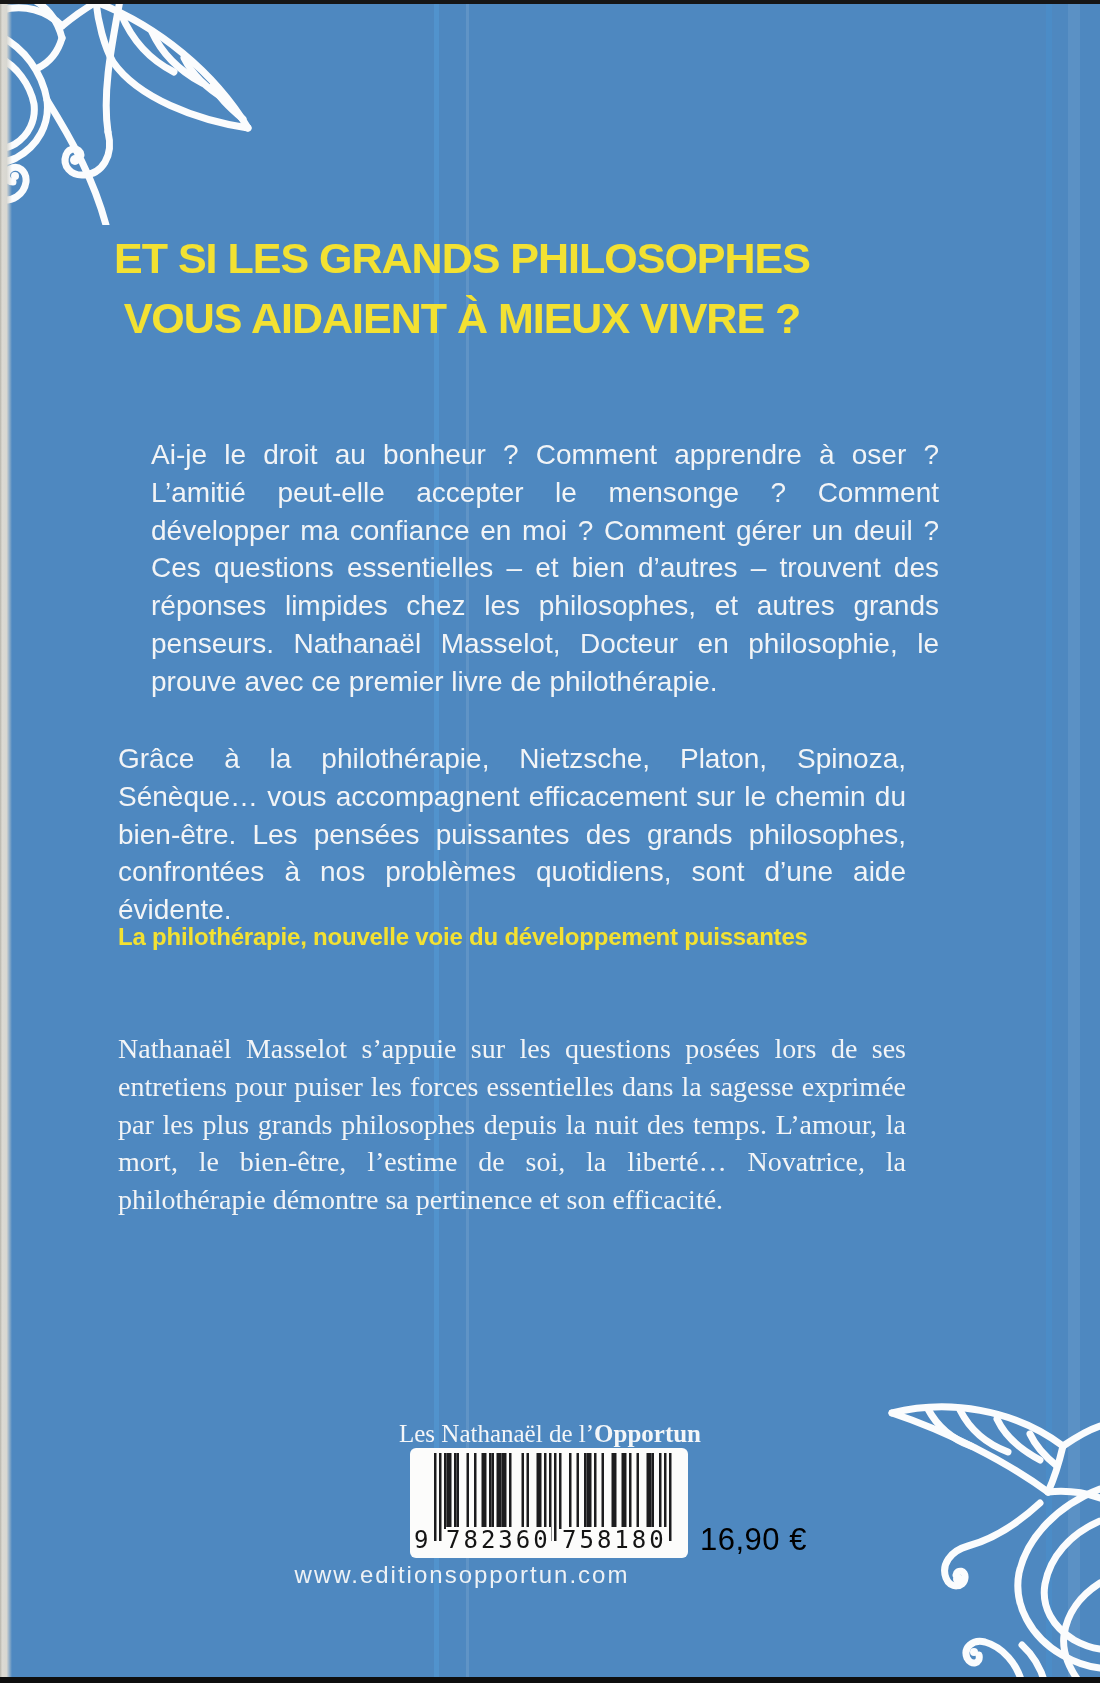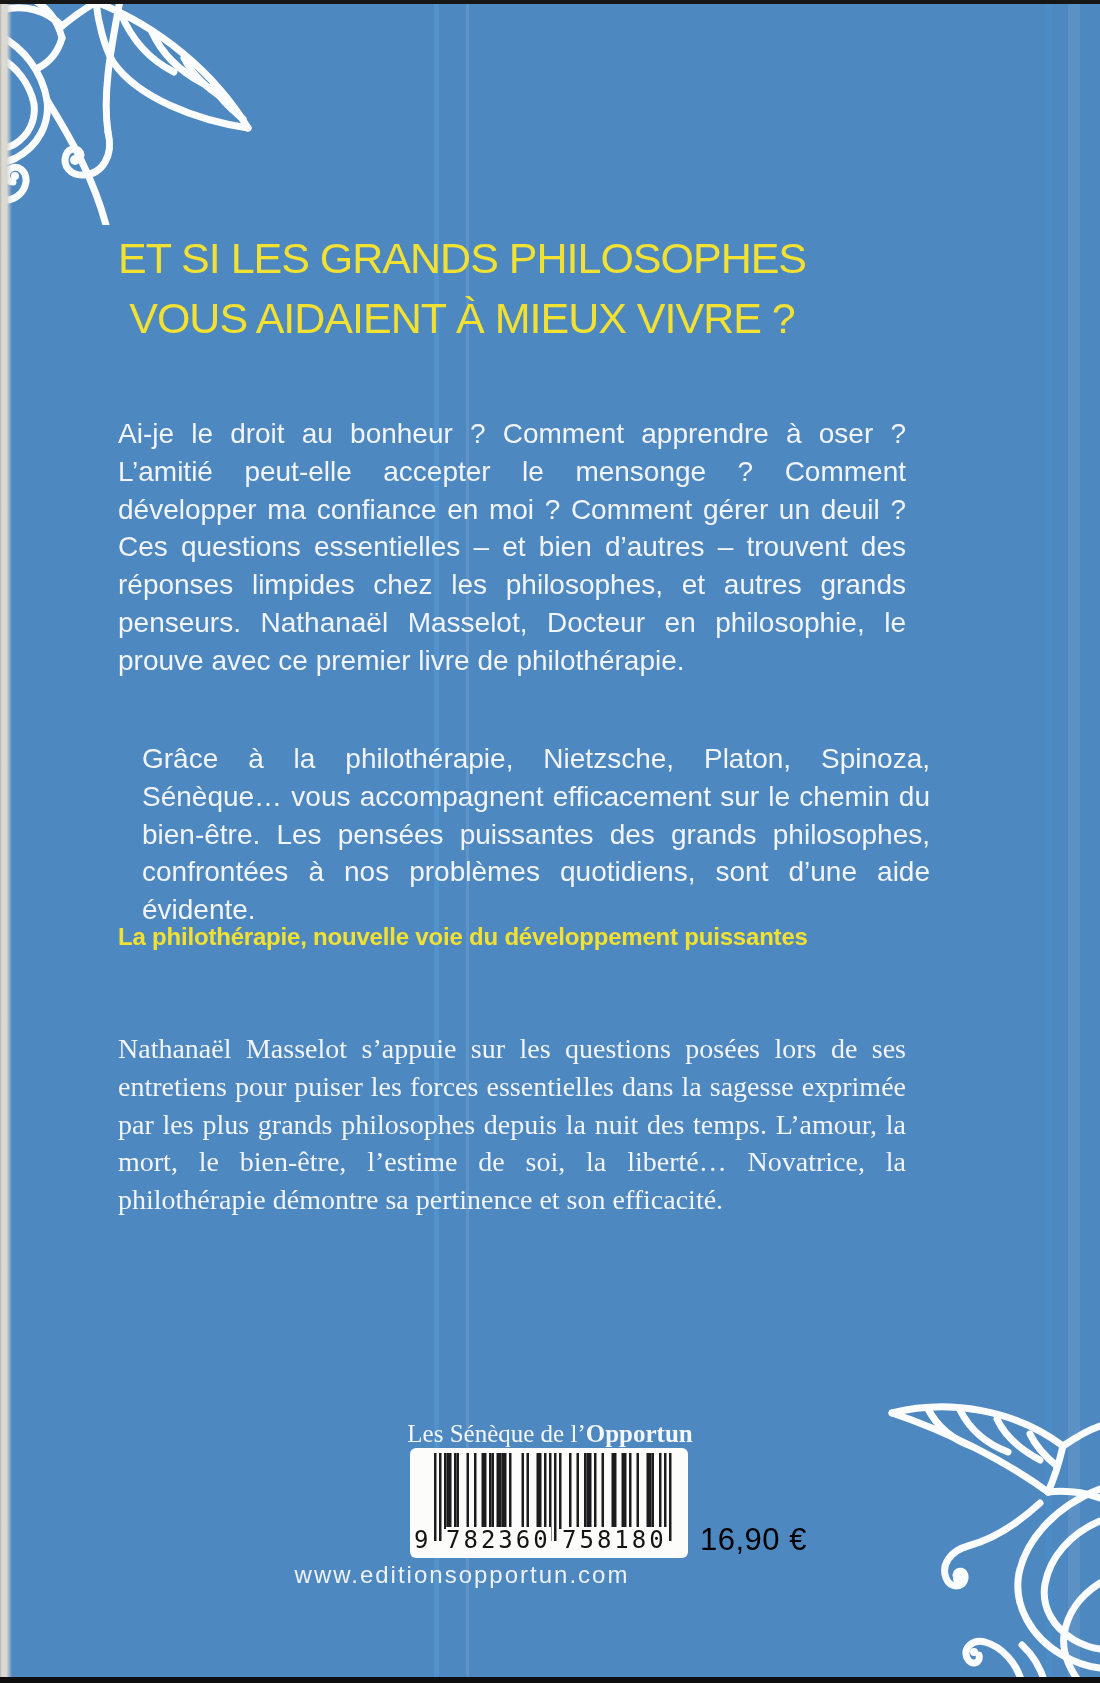--- a/index.html
+++ b/index.html
@@ -21,30 +21,30 @@
   .s4{left:1068px;width:12px;background:rgba(255,255,255,0.08);}
   
   .orn{position:absolute;z-index:2;}
   .orn path{fill:none;stroke:#fbfcfd;stroke-width:7;stroke-linecap:round;stroke-linejoin:round;}
   .orn circle{fill:#fbfcfd;stroke:none;}
   #orn-tl{left:0;top:0;}
   #orn-br{right:0;bottom:0;}
   
   .headline{
     position:absolute;left:0;top:228px;width:924px;z-index:4;
-    text-align:center;color:#f3e132;font-weight:normal;
+    text-align:center;color:#f3e132;font-weight:bold;
     font-size:43px;line-height:60px;letter-spacing:-1px;white-space:nowrap;
   }
   .body-par{
     position:absolute;left:118px;width:788px;z-index:4;
     color:#f2f4f6;font-size:28px;line-height:37.8px;
     text-align:justify;text-justify:inter-word;
   }
-  #par-intro{top:387px;}
-  #par-method{top:712px;margin-left:24px;}
+  #par-intro{top:408px;margin-left:33px;}
+  #par-method{top:712px;}
   .tagline{
     position:absolute;left:118px;top:923px;width:900px;z-index:4;
     color:#f3e132;font-weight:bold;font-size:24px;letter-spacing:-0.2px;white-space:nowrap;
   }
   #par-author{top:1002px;font-family:Liberation Serif, serif;}
   .publisher{
     position:absolute;left:0;top:1420px;width:1100px;z-index:4;text-align:center;
     color:#f4f6f8;font-family:"Liberation Serif", serif;font-size:25px;
   }
   .publisher b{font-weight:bold;}
@@ -124,21 +124,21 @@
   <div class="headline">
     <div>ET SI LES GRANDS PHILOSOPHES</div>
     <div>VOUS AIDAIENT À MIEUX VIVRE ?</div>
   </div>
 
   <p class="body-par" id="par-intro">Ai-je le droit au bonheur ? Comment apprendre à oser ? L’amitié peut-elle accepter le mensonge ? Comment développer ma confiance en moi ? Comment gérer un deuil ? Ces questions essentielles – et bien d’autres – trouvent des réponses limpides chez les philosophes, et autres grands penseurs. Nathanaël Masselot, Docteur en philosophie, le prouve avec ce premier livre de philothérapie.</p>
   <p class="body-par" id="par-method">Grâce à la philothérapie, Nietzsche, Platon, Spinoza, Sénèque… vous accompagnent efficacement sur le chemin du bien-être. Les pensées puissantes des grands philosophes, confrontées à nos problèmes quotidiens, sont d’une aide évidente.</p>
   <div class="tagline">La philothérapie, nouvelle voie du développement puissantes</div>
   <p class="body-par" id="par-author">Nathanaël Masselot s’appuie sur les questions posées lors de ses entretiens pour puiser les forces essentielles dans la sagesse exprimée par les plus grands philosophes depuis la nuit des temps. L’amour, la mort, le bien-être, l’estime de soi, la liberté… Novatrice, la philothérapie démontre sa pertinence et son efficacité.</p>
 
-  <div class="publisher"><span>Les Sénèque de l’</span><b>Opportun</b></div>
+  <div class="publisher"><span>Les Nathanaël de l’</span><b>Opportun</b></div>
 
   <div class="barcode-box">
     <svg id="bc-svg" width="238" height="94">
         <rect x="0" y="0" width="2.5" height="88" fill="#1c1c1e"></rect>
         <rect x="5" y="0" width="2.5" height="88" fill="#1c1c1e"></rect>
         <rect x="10" y="0" width="2.5" height="76" fill="#1c1c1e"></rect>
         <rect x="12.5" y="0" width="2.5" height="76" fill="#1c1c1e"></rect>
         <rect x="15" y="0" width="2.5" height="76" fill="#1c1c1e"></rect>
         <rect x="20" y="0" width="2.5" height="76" fill="#1c1c1e"></rect>
         <rect x="22.5" y="0" width="2.5" height="76" fill="#1c1c1e"></rect>

